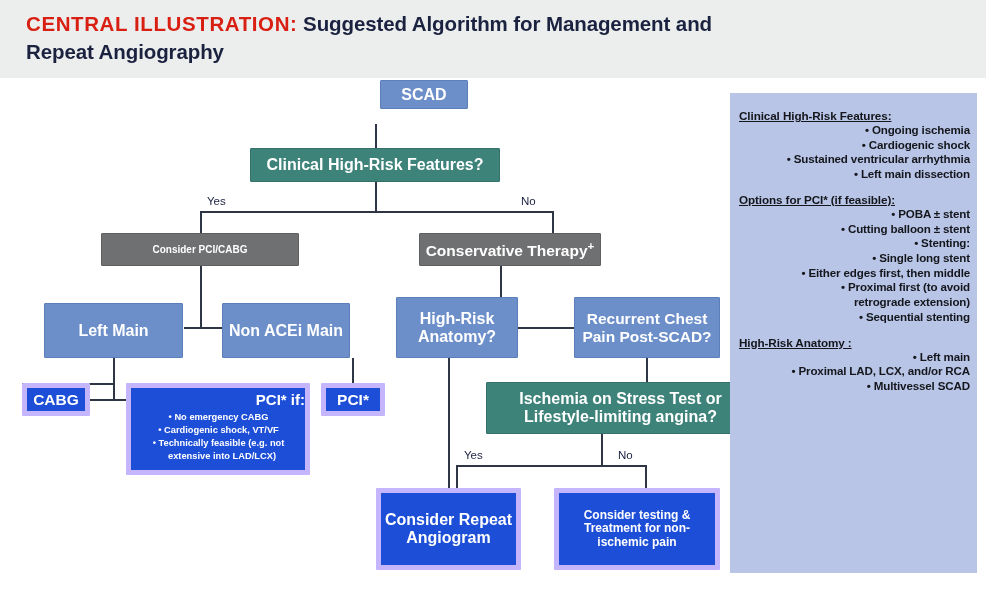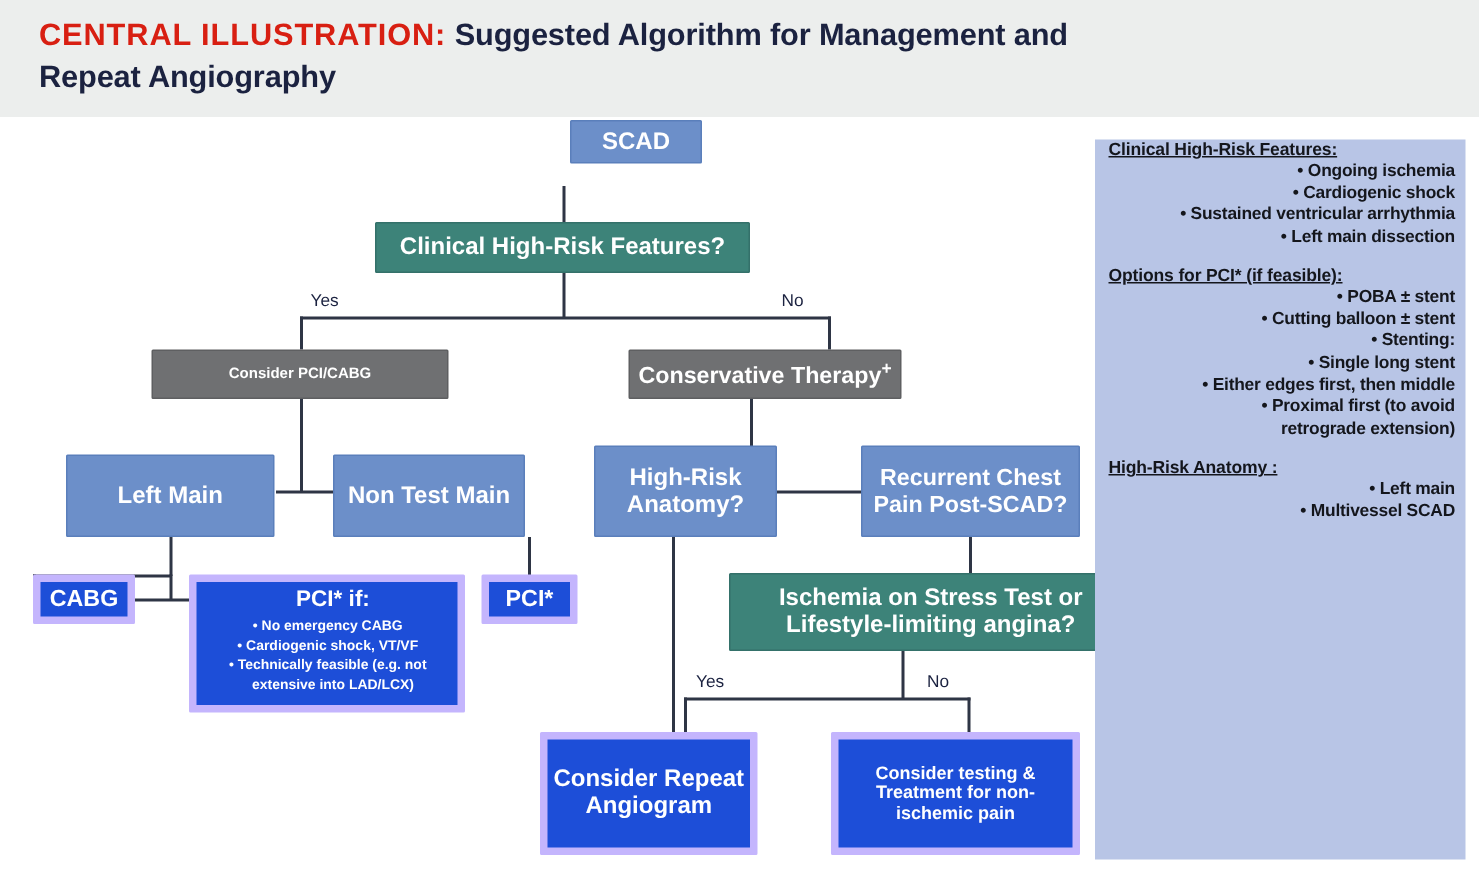--- a/index.html
+++ b/index.html
@@ -40,39 +40,39 @@
   .node.topal { align-items: flex-start; }
   .node .inner { width: 100%; }
 
   .bullets {
     text-align: left; font-weight: bold; font-size: 9.3px;
     line-height: 1.42; padding: 0 6px 0 7px;
   }
   .bullets li { list-style: none; text-indent: -7px; padding-left: 7px; text-align: center; }
   .bullets li::before { content: "\2022  "; }
 
-  .boxtitle { font-size: 15px; text-align: center; padding: 4px 0 2px 8px; }
+  .boxtitle { font-size: 15px; text-align: right; padding: 4px 0 2px 8px; }
 
   
   .ln { position: absolute; background: #2e3545; }
   .lv { width: 2px; }
   .lh { height: 2px; }
 
   
   .blabel {
     position: absolute; font-size: 11.5px; color: #1b2240;
     font-weight: normal; white-space: nowrap;
   }
 
   
   #legend {
     position: absolute; left: 730px; top: 93px;
     width: 247px; height: 480px;
     background: #b8c5e6;
-    padding: 0 7px 0 9px;
+    padding: 16px 7px 0 9px;
     color: #14161c;
   }
   #legend .grp { margin-bottom: 11px; }
   #legend h4 {
     font-size: 11.7px; font-weight: bold; text-decoration: underline;
     margin-bottom: 1px; letter-spacing: -0.1px;
   }
   #legend ul { list-style: none; text-align: right; }
   #legend li {
     font-size: 11.6px; font-weight: bold; line-height: 1.27;
@@ -143,21 +143,21 @@
   <div class="node gray" style="left:101px; top:233px; width:198px; height:33px; font-size:10px;">Consider PCI/CABG</div>
 
   <div class="node gray" style="left:419px; top:233px; width:182px; height:33px; font-size:15.5px;">
     <span class="inner">
       <span>Conservative Therapy</span><span class="sup">+</span>
     </span>
   </div>
 
   <div class="node blue" style="left:44px; top:303px; width:139px; height:55px; font-size:16px;">Left Main</div>
 
-  <div class="node blue" style="left:222px; top:303px; width:128px; height:55px; font-size:16px;">Non Test Main</div>
+  <div class="node blue" style="left:222px; top:303px; width:128px; height:55px; font-size:16px;">Non ACEi Main</div>
 
   <div class="node blue" style="left:396px; top:297px; width:122px; height:61px; font-size:16px;">High-Risk Anatomy?</div>
 
   <div class="node blue" style="left:574px; top:297px; width:146px; height:61px; font-size:15.5px;">Recurrent Chest Pain Post-SCAD?</div>
 
   <div class="node red" style="left:22px; top:383px; width:68px; height:33px; font-size:15.5px;">CABG</div>
 
   <div class="node red topal" style="left:126px; top:383px; width:184px; height:92px;">
     <div class="inner">
       <div class="boxtitle">PCI* if:</div>
@@ -166,21 +166,21 @@
         <li>Cardiogenic shock, VT/VF</li>
         <li>Technically feasible (e.g. not extensive into LAD/LCX)</li>
       </ul>
     </div>
   </div>
 
   <div class="node red" style="left:321px; top:383px; width:64px; height:33px; font-size:15.5px;">PCI*</div>
 
   <div class="node teal" style="left:486px; top:382px; width:269px; height:52px; font-size:16px;">Ischemia on Stress Test or Lifestyle-limiting angina?</div>
 
-  <div class="node red" style="left:360px; top:488px; width:145px; height:82px; font-size:16px;">Consider Repeat Angiogram</div>
+  <div class="node red" style="left:376px; top:488px; width:145px; height:82px; font-size:16px;">Consider Repeat Angiogram</div>
 
   <div class="node red" style="left:554px; top:488px; width:166px; height:82px; font-size:12px;">Consider testing &amp; Treatment for non-ischemic pain</div>
 
   <div id="legend">
     <div class="grp">
       <h4>Clinical High-Risk Features:</h4>
       <ul>
         <li>Ongoing ischemia</li>
         <li>Cardiogenic shock</li>
         <li>Sustained ventricular arrhythmia</li>
@@ -191,26 +191,28 @@
     <div class="grp">
       <h4>Options for PCI* (if feasible):</h4>
       <ul>
         <li>POBA ± stent</li>
         <li>Cutting balloon ± stent</li>
         <li>Stenting:</li>
         <li class="sub">Single long stent</li>
         <li class="sub">Either edges first, then middle</li>
         <li class="sub">Proximal first (to avoid</li>
         <li class="subcont">retrograde extension)</li>
+        <li class="sub">Sequential stenting</li>
       </ul>
     </div>
 
 
     <div class="grp">
       <h4>High-Risk Anatomy :</h4>
       <ul>
         <li>Left main</li>
+        <li>Proximal LAD, LCX, and/or RCA</li>
         <li>Multivessel SCAD</li>
       </ul>
     </div>
   </div>
 
 </div>
 
 </body></html>

